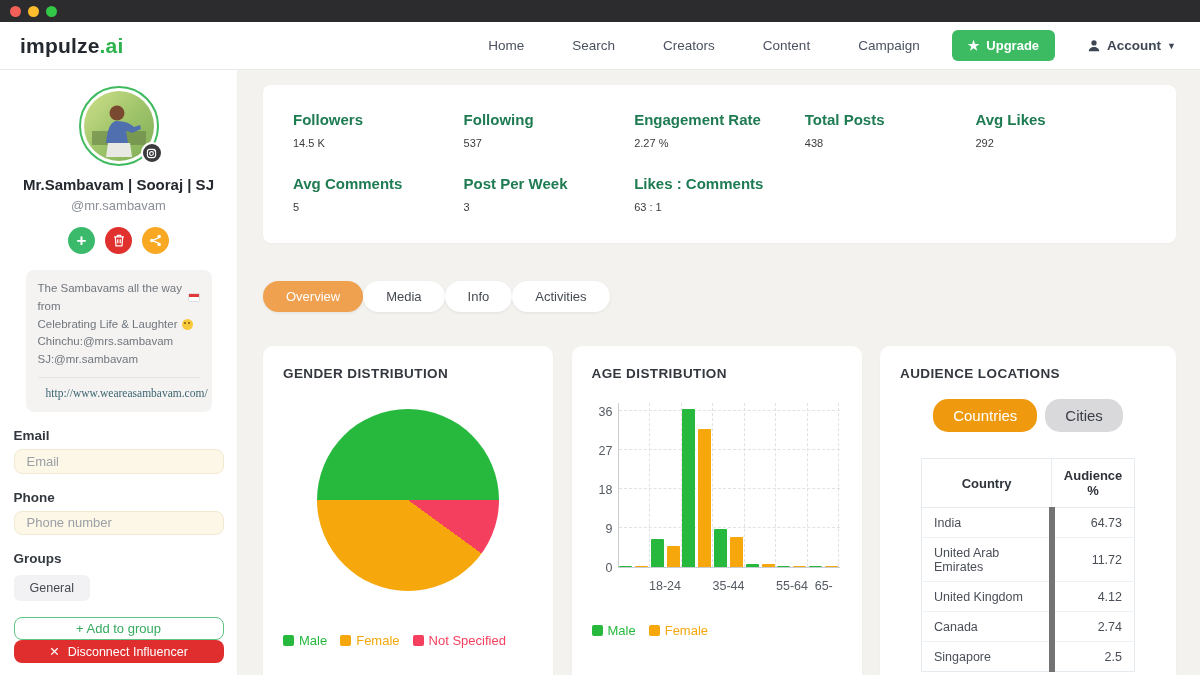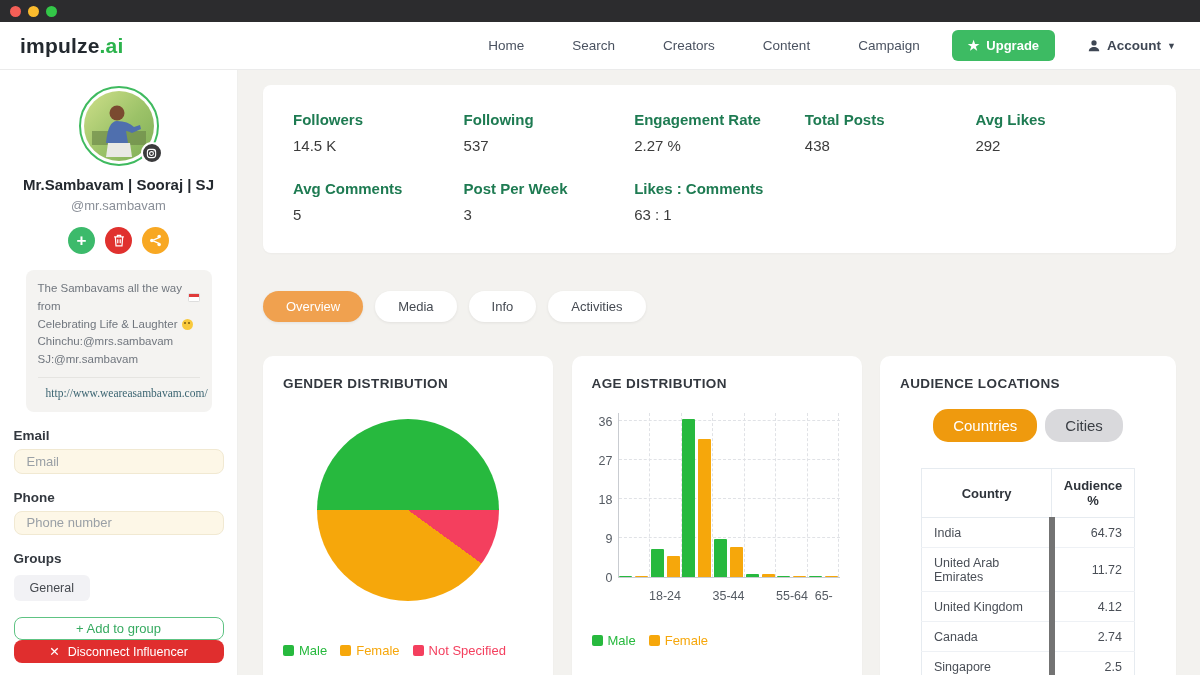--- a/index.html
+++ b/index.html
@@ -52,23 +52,23 @@
   .chip { background:#f2f2f5; border-radius:6px; padding:6px 16px; font-size:12.5px; color:#45494f; cursor:pointer; }
   .add-group-btn { width:210px; margin-top:16px; height:29px; background:#fff; border:1px solid #5ec383; border-radius:8px; color:#36aa60; font-size:13px; font-weight:500; cursor:pointer; font-family:inherit; }
   .disconnect-btn { width:210px; margin-top:auto; height:29px; background:#e02e2e; border:none; border-radius:8px; color:#fff; font-size:12.5px; font-weight:500; cursor:pointer; display:flex; align-items:center; justify-content:center; gap:8px; font-family:inherit; }
 
   
   .main { flex:1; padding:15px 24px 0 25px; overflow:hidden; }
   .stats-card { background:#fff; border-radius:8px; padding:26px 30px 30px; box-shadow:0 1px 2px rgba(0,0,0,.03); }
   .stats-row { display:grid; grid-template-columns:repeat(5,1fr); margin-top:0; }
   .stats-row + .stats-row { margin-top:26px; }
   .stat-label { font-size:15px; font-weight:600; color:#1e7b52; }
-  .stat-value { margin-top:9px; font-size:15px; color:#3c3c3c; }
-
-  .tabs { margin-top:38px; display:flex; gap:12px; }
+  .stat-value { margin-top:9px; font-size:11px; color:#3c3c3c; }
+
+  .tabs { margin-top:38px; display:flex; }
   .tab { background:#fff; border-radius:16px; padding:8px 23px; font-size:13px; color:#454a52; box-shadow:0 1px 3px rgba(0,0,0,.07); cursor:pointer; }
   .tab.active { background:#f0a14f; color:#fff; }
 
   .cards-row { margin-top:34px; display:flex; justify-content:space-between; }
   .card { background:#fff; border-radius:10px; padding:20px; height:340px; box-shadow:0 1px 2px rgba(0,0,0,.03); }
   .card-title { font-size:13.5px; font-weight:700; letter-spacing:.4px; color:#33383f; }
   .card.gender, .card.age { width:290px; }
   .card.audience { width:296px; }
 
   

